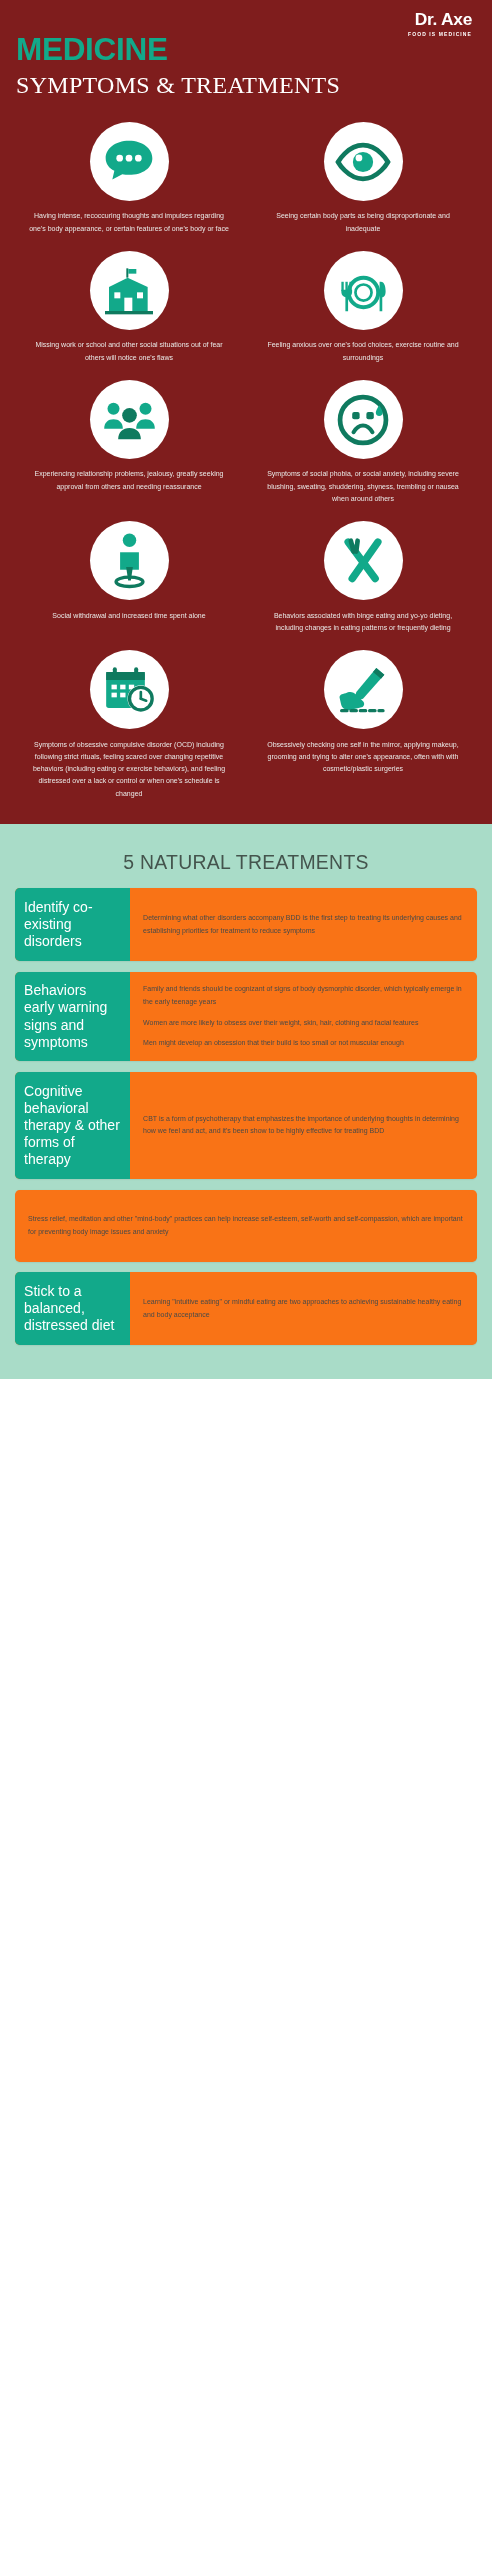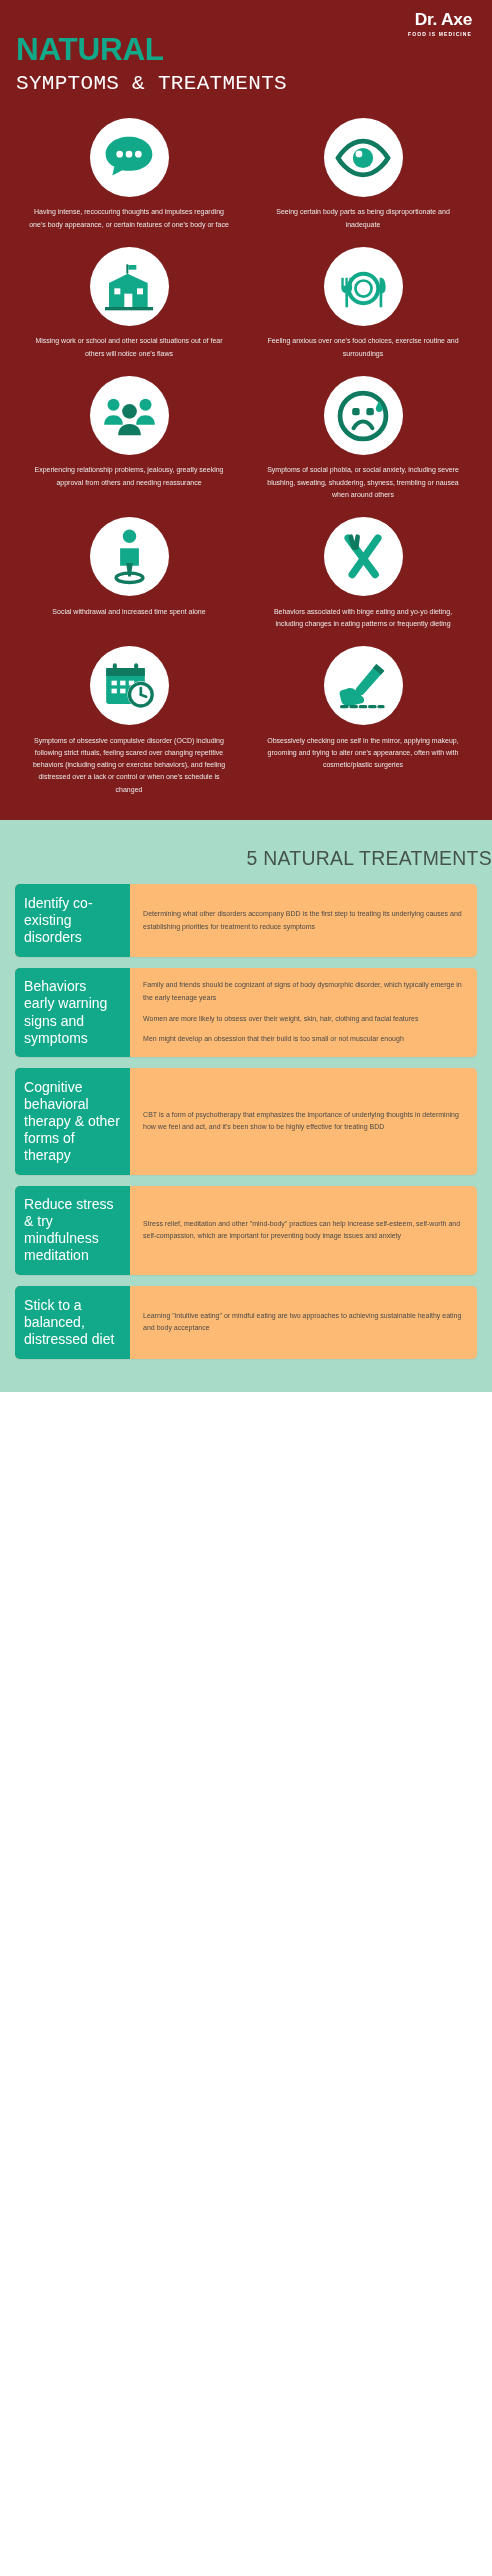--- a/index.html
+++ b/index.html
@@ -39,25 +39,25 @@
     font-size:31.5px;
     font-weight:bold;
     line-height:0.94;
     letter-spacing:-0.3px;
     font-family:"Liberation Sans", sans-serif;
   }
   .title-l1, .title-l2 { color:#a9dcc8; }
   .title-l3 { color:#12a98a; }
   .subtitle {
     color:#ffffff;
-    font-size:21px;
+    font-size:24px;
     font-weight:300;
     letter-spacing:0.3px;
     padding:8px 11px 0 16px;
-    font-family:Liberation Mono, monospace;
+    font-family:Liberation Serif, serif;
   }
 
   .sym-grid {
     display:flex;
     flex-wrap:wrap;
     padding:13.4px 12px 0 12px;
   }
   .sym-cell {
     width:50%;
     display:flex;
@@ -84,27 +84,27 @@
   
   .treat-section {
     background:#a9dcc8;
     padding:17.4px 0 23px 0;
   }
   .treat-heading {
     color:#44544d;
     font-size:19.4px;
     font-weight:300;
     letter-spacing:0.3px;
-    text-align:right;
+    text-align:center;
     padding:9.4px 0 14.7px 0;
   }
   .treat-list { padding:0 14.7px; }
   .treat-card {
     display:flex;
-    background:#fdba74;
+    background:#f97316;
     border-radius:4.7px;
     margin-bottom:10.7px;
     overflow:hidden;
     min-height:72px;
     box-shadow:0 0.7px 1.3px rgba(0,0,0,0.06);
   }
   .treat-title {
     background:#12a98a;
     color:#ffffff;
     width:115px;
@@ -138,21 +138,21 @@
 <div class="page">
 
   <div class="symptoms-section">
 
     <div class="brand">
       <div class="brand-name">Dr. Axe</div>
       <div class="brand-tag">FOOD IS MEDICINE</div>
     </div>
 
     <div class="title-block">
-      <div class="title-line title-l3">NATURAL</div>
+      <div class="title-line title-l3">MEDICINE</div>
     </div>
     <div class="subtitle">SYMPTOMS &amp; TREATMENTS</div>
 
     <div class="sym-grid">
 
       <div class="sym-cell">
         <div class="circle">
           <span>
           <svg width="52" height="47" viewBox="0 0 78 70">
             <path d="M39 4C18 4 4 16 4 30c0 8 5 15 13 19l-3 13 15-8c3 .7 6.5 1 10 1 21 0 35-11 35-25S60 4 39 4z" fill="#12a98a"></path>
@@ -345,21 +345,20 @@
       </div>
 
       <div class="treat-card">
         <div class="treat-title">Cognitive behavioral therapy &amp; other forms of therapy</div>
         <div class="treat-body">
           <div class="treat-para">CBT is a form of psychotherapy that emphasizes the importance of underlying thoughts in determining how we feel and act, and it's been show to be highly effective for treating BDD</div>
         </div>
       </div>
 
       <div class="treat-card">
-        <div class="treat-title">Reduce stress &amp; try mindfulness meditation</div>
         <div class="treat-body">
           <div class="treat-para">Stress relief, meditation and other "mind-body" practices can help increase self-esteem, self-worth and self-compassion, which are important for preventing body image issues and anxiety</div>
         </div>
       </div>
 
       <div class="treat-card">
         <div class="treat-title">Stick to a balanced, distressed diet</div>
         <div class="treat-body">
           <div class="treat-para">Learning "intuitive eating" or mindful eating are two approaches to achieving sustainable healthy eating and body acceptance</div>
         </div>

